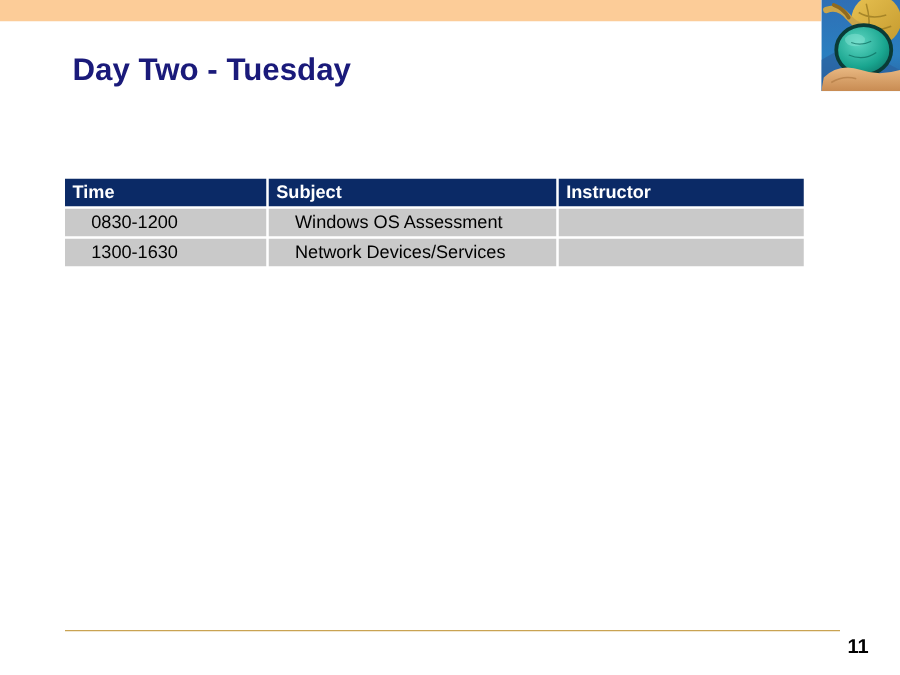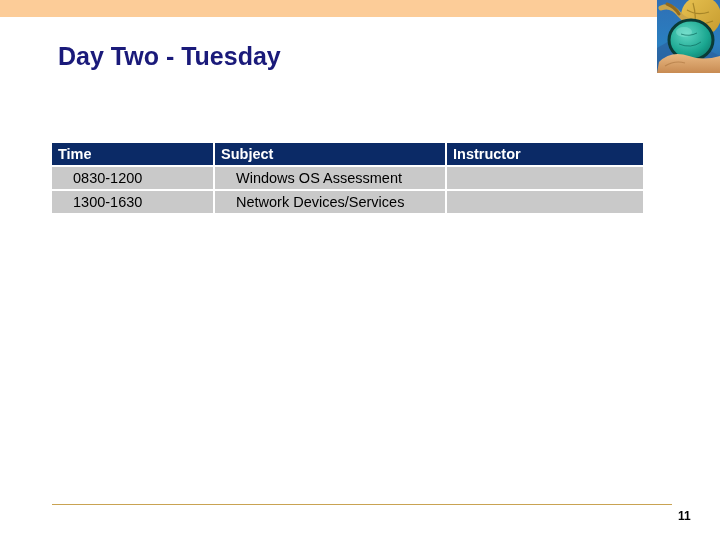--- a/index.html
+++ b/index.html
@@ -103,21 +103,21 @@
     height: 1px;
     background: #c9a352;
   }
   
   .page-number {
     position: absolute;
     left: 678px;
     top: 509px;
     width: 34px;
     text-align: left;
-    font-size: 12px;
+    font-size: 16px;
     font-weight: bold;
     color: #000000;
   }
 </style>
 </head>
 <body>
 
 <div class="slide">
 
   <div class="top-banner"></div>

